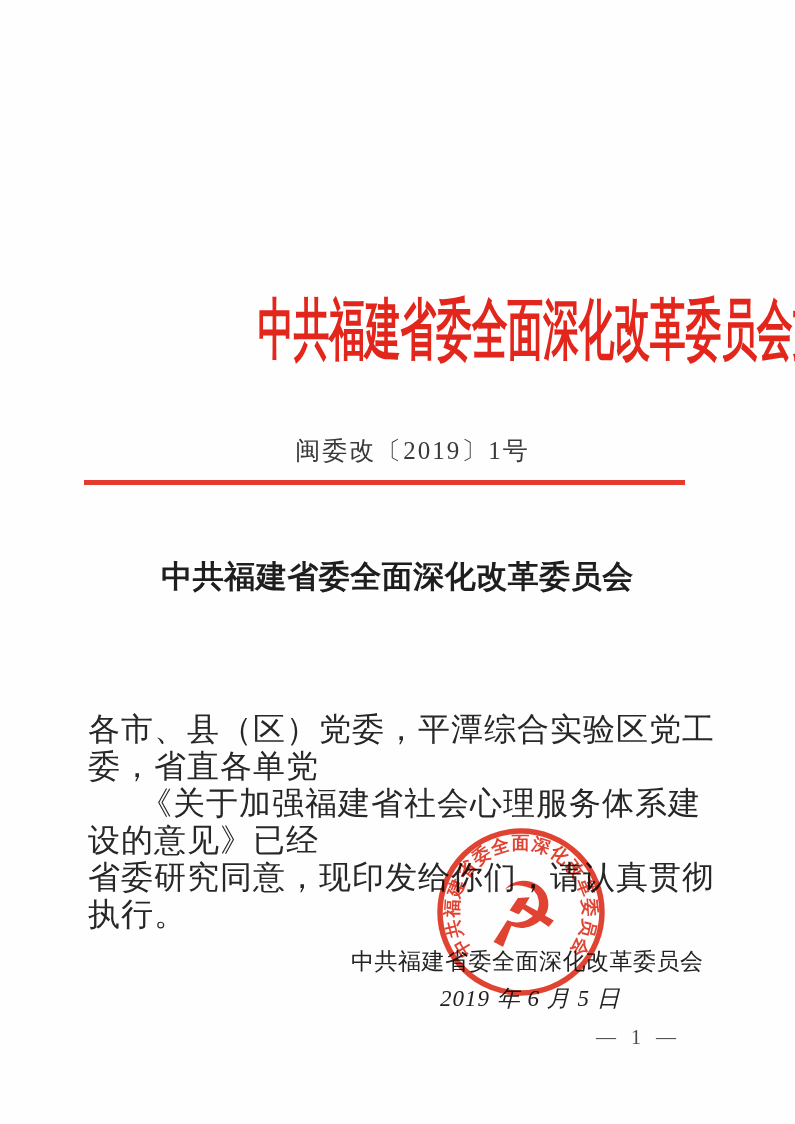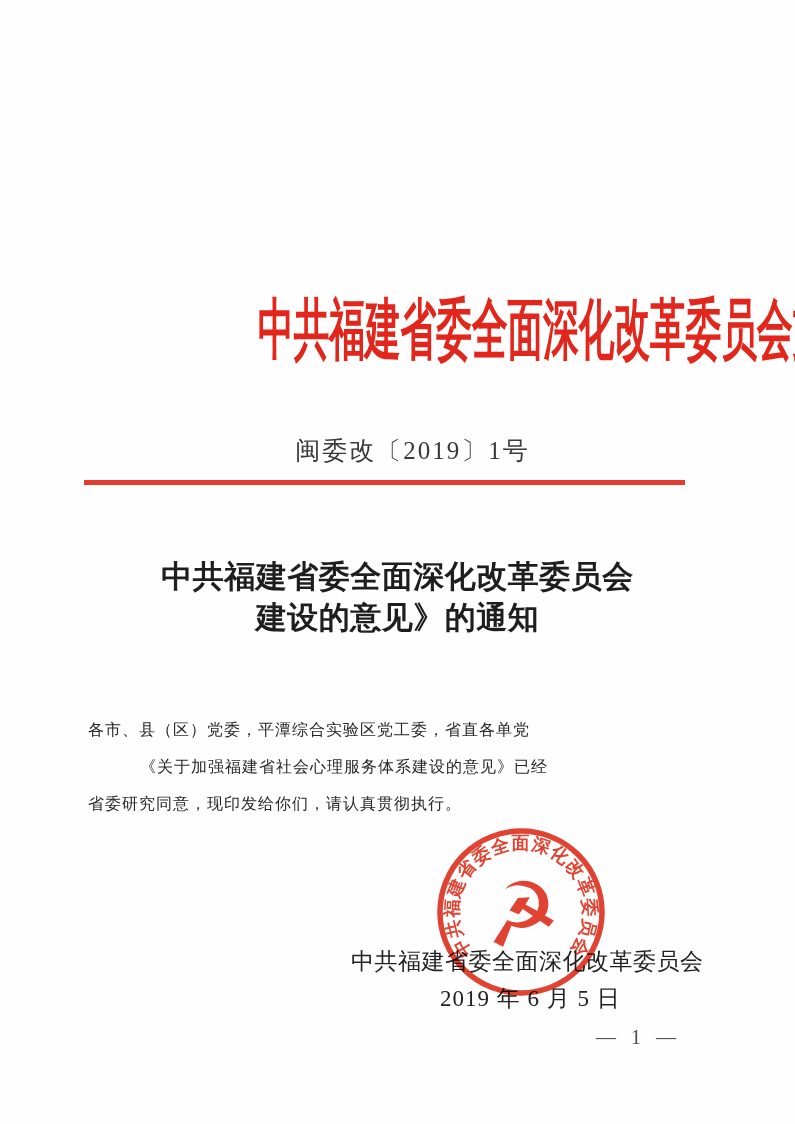--- a/index.html
+++ b/index.html
@@ -54,21 +54,21 @@
     text-align:center;
     font-size:31px;
     line-height:41px;
     font-weight:bold;
     color:#1e1e1e;
     letter-spacing:0.5px;
   }
   
   .body-text{
     position:absolute;top:711px;left:88px;width:632px;
-    font-size:16px;
+    font-size:32px;
     line-height:37px;
     letter-spacing:1px;
     color:var(--ink);
     text-align:left;
   }
   .body-text .indent{ text-indent:52px; }
   
   .seal{
     position:absolute;top:824px;left:433px;
     width:176px;height:176px;
@@ -100,20 +100,21 @@
     white-space:nowrap;
     z-index:2;
   }
   .issue-date{
     position:absolute;top:983px;left:440px;
     font-size:23px;
     letter-spacing:1px;
     color:#222;
     white-space:nowrap;
     z-index:2;
+    font-style:italic;
   }
   
   .page-number{
     position:absolute;top:1026px;left:596px;
     font-size:20px;
     letter-spacing:5px;
     color:#4a4a4a;
     white-space:nowrap;
   }
 </style>
@@ -125,21 +126,20 @@
   <div class="masthead">
     <span class="stretch">中共福建省委全面深化改革委员会文件</span>
   </div>
 
   <div class="doc-number">闽委改〔2019〕1号</div>
 
   <div class="red-rule"></div>
 
   <div class="notice-title">
     <div>中共福建省委全面深化改革委员会</div>
-    <div>建设的意见》的通知</div>
   </div>
 
   <div class="body-text">
     <div>各市、县（区）党委，平潭综合实验区党工委，省直各单党</div>
     <div class="indent">《关于加强福建省社会心理服务体系建设的意见》已经</div>
     <div>省委研究同意，现印发给你们，请认真贯彻执行。</div>
   </div>
 
   <div class="seal">
     <svg viewBox="0 0 176 176">

